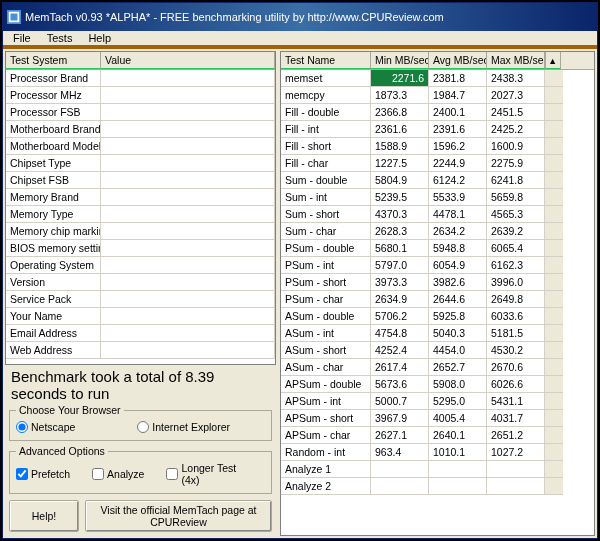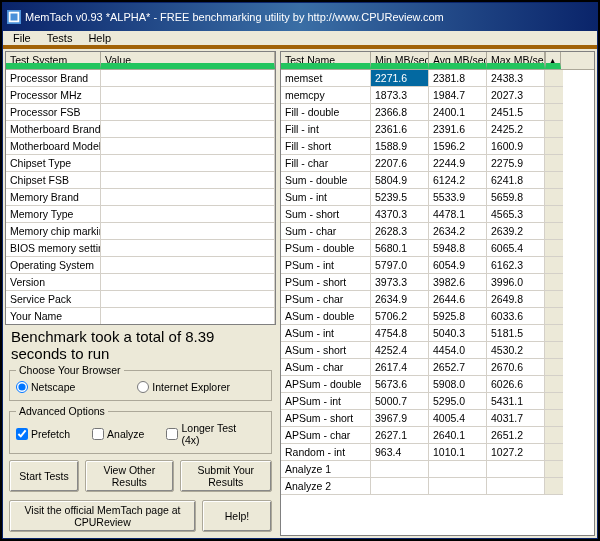--- a/index.html
+++ b/index.html
@@ -66,40 +66,40 @@
   }
   .left-grid { height: 350px; }
   .grid-header {
     display: flex;
     background: #ece9d8;
     border-bottom: 1px solid #aca899;
   }
   .grid-header .cell {
     background: #ece9d8;
     border-right: 1px solid #aca899;
-    border-bottom: 6px solid #22c55e;
+    border-bottom: 1px solid #22c55e;
     padding: 2px 4px;
     font-size: 10.5px;
     height: 17px;
     line-height: 13px;
     overflow: hidden;
     white-space: nowrap;
   }
   .grid-body .row { display: flex; height: 17px; }
   .grid-body .cell {
     border-right: 1px solid #d4d0c8;
     border-bottom: 1px solid #d4d0c8;
     padding: 1px 4px;
     font-size: 10.5px;
     line-height: 15px;
     overflow: hidden;
     white-space: nowrap;
     background: #fff;
   }
-  .cell.selected { background: #0369a1; color: #fff; }
+  .cell.selected { background: #15803d; color: #fff; text-align: right; }
   .left-grid .c0 { width: 95px; }
   .left-grid .c1 { flex: 1; }
   .right-grid { flex: 1; display: flex; flex-direction: column; }
   .right-grid .grid-body { flex: 1; overflow: hidden; }
   .right-grid .c0 { width: 90px; }
   .right-grid .c1 { width: 58px; }
   .right-grid .c2 { width: 58px; }
   .right-grid .c3 { width: 58px; }
   .right-grid .c4 { width: 18px; background:#ece9d8; border-right:none;}
   .scrollhead { width:16px; background:#ece9d8; border-left:1px solid #aca899;}
@@ -287,27 +287,22 @@
               <span>Analyze</span>
             </label>
           <label>
               <input type="checkbox" style="">
               <span>Longer Test (4x)</span>
             </label>
         </div>
       </fieldset>
 
       <div class="button-row">
-        <button class="winbtn">Start Tests</button>
-        <button class="winbtn">View Other Results</button>
-        <button class="winbtn">Submit Your Results</button>
-      </div>
-      <div class="button-row">
+        <button class="winbtn">Help!</button>
         <button class="winbtn" style="flex:1">Visit the official MemTach page at CPUReview</button>
-        <button class="winbtn">Help!</button>
       </div>
     </div>
 
     <div class="right-panel">
       <div class="grid right-grid">
         <div class="grid-header">
           <div class="cell c0">Test Name</div>
           <div class="cell c1">Min MB/sec</div>
           <div class="cell c2">Avg MB/sec</div>
           <div class="cell c3">Max MB/sec</div>
@@ -344,21 +339,21 @@
             </div>
             <div class="row">
               <div class="cell c0">Fill - short</div>
               <div class="cell c1">1588.9</div>
               <div class="cell c2">1596.2</div>
               <div class="cell c3">1600.9</div>
               <div class="cell c4"></div>
             </div>
             <div class="row">
               <div class="cell c0">Fill - char</div>
-              <div class="cell c1">2207.6</div>
+              <div class="cell c1">1227.5</div>
               <div class="cell c2">2244.9</div>
               <div class="cell c3">2275.9</div>
               <div class="cell c4"></div>
             </div>
             <div class="row">
               <div class="cell c0">Sum - double</div>
               <div class="cell c1">5804.9</div>
               <div class="cell c2">6124.2</div>
               <div class="cell c3">6241.8</div>
               <div class="cell c4"></div>

